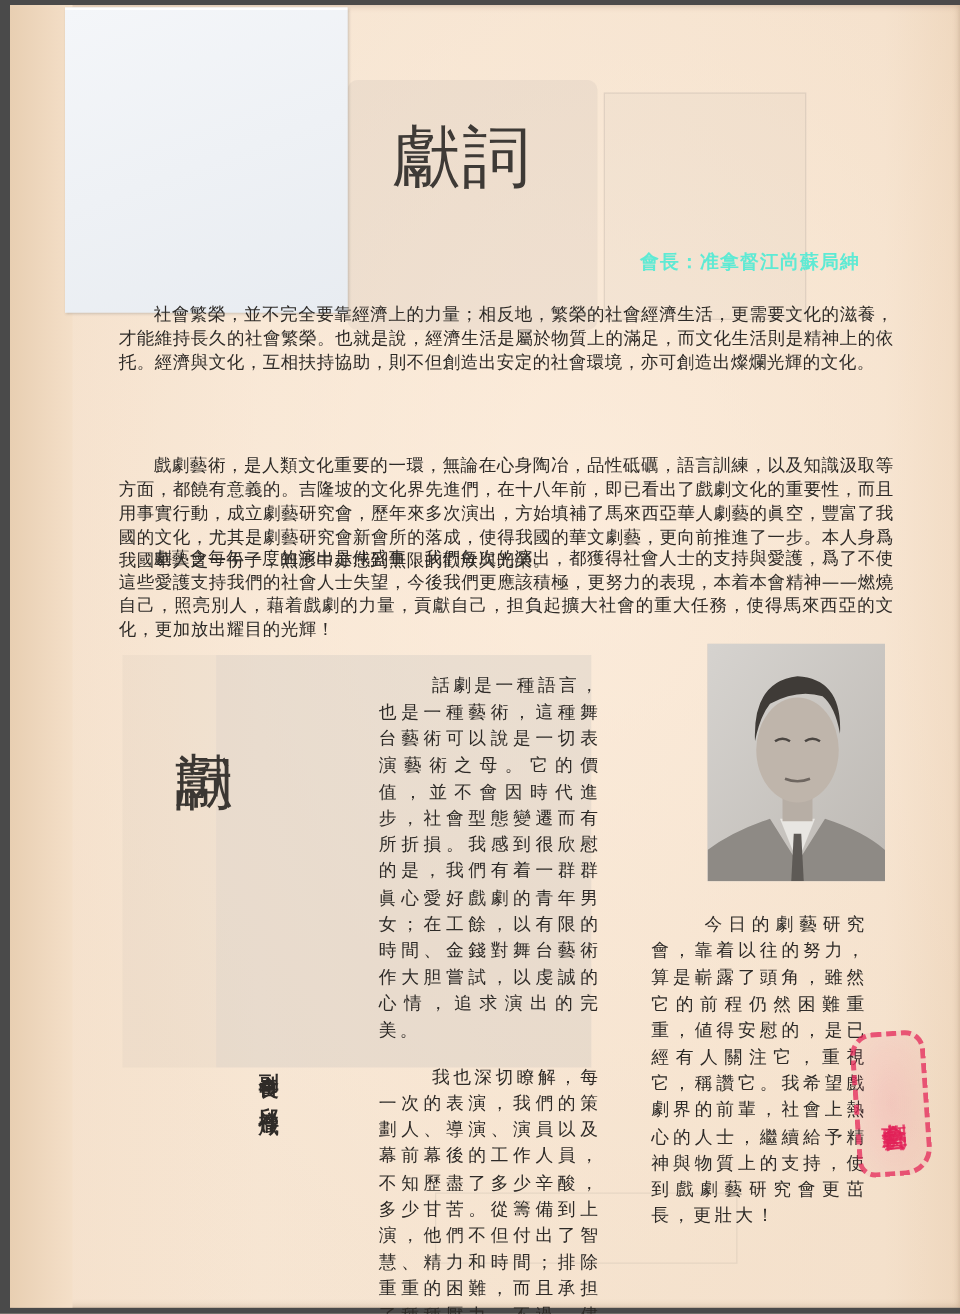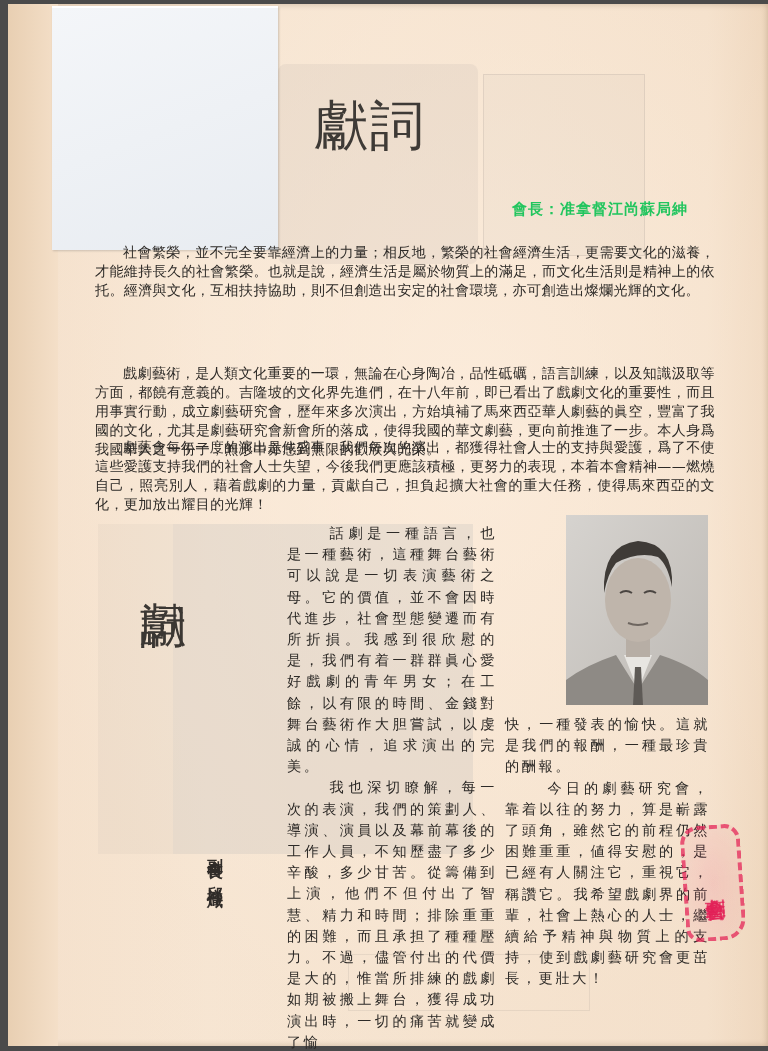--- a/index.html
+++ b/index.html
@@ -37,21 +37,21 @@
     box-shadow: 1px 1px 2px rgba(80,80,80,0.25);
   }
 
   .title-main {
     position: absolute; left: 290px; top: 90px;
     font-family: "DejaVu Serif", serif; font-size: 54px; color: #3e3a36;
     letter-spacing: 2px; font-weight: normal; margin-left: 24px;
   }
   .byline {
     position: absolute; left: 512px; top: 200px;
-    font-size: 15px; font-weight: bold; color: #22c55e; letter-spacing: 1px;
+    font-size: 15px; font-weight: bold; color: #5eead4; letter-spacing: 1px;
   }
 
   .para {
     position: absolute; left: 95px; width: 620px;
     font-size: 14px; line-height: 19px; color: #2d2a27;
     text-indent: 2em; letter-spacing: 0.4px; text-align: justify;
   }
   .p1 { top: 243px; }
   .p2 { top: 340px; margin-top: 24px; }
   .p3 { top: 438px; }
@@ -70,21 +70,21 @@
   .vice {
     position: absolute; left: 204px; top: 845px;
     font-size: 16px; font-weight: bold; color: #2f2b28;
     writing-mode: vertical-rl; letter-spacing: 3px;
   }
 
   .col {
     position: absolute; font-size: 14.2px; line-height: 21.2px; color: #2d2a27;
     letter-spacing: 2.6px; text-align: justify;
   }
-  .col p { margin: 0; text-indent: 3em; }
+  .col p { margin: 16px; text-indent: 3em; }
   .col p.cont { text-indent: 0; }
   .col-left { left: 287px; top: 523px; width: 210px; }
   .col-right { left: 505px; top: 714px; width: 205px; }
 
   .seal {
     position: absolute; left: 683px; top: 825px; width: 52px; height: 108px;
     border: 4px dashed rgba(228,40,90,0.75); border-radius: 18px 16px 22px 14px;
     background: radial-gradient(ellipse, rgba(235,60,110,0.15), rgba(235,60,110,0.05));
     transform: rotate(-4deg);
   }
@@ -140,19 +140,18 @@
     <rect x="60" y="112" width="24" height="30" fill="#b7aea5"></rect>
     <ellipse cx="72" cy="85" rx="33" ry="42" fill="#bfb5ab"></ellipse>
     <path d="M38 78 Q36 30 72 26 Q108 28 106 72 Q102 50 92 42 Q72 36 50 48 Q42 58 38 78 Z" fill="#3f3b37"></path>
     <path d="M54 78 Q60 74 66 78" stroke="#4a4541" stroke-width="2" fill="none"></path>
     <path d="M78 78 Q84 74 90 78" stroke="#4a4541" stroke-width="2" fill="none"></path>
     <path d="M62 108 Q72 112 82 108" stroke="#6e6660" stroke-width="2" fill="none"></path>
   </svg>
 </div>
 
 <div class="col col-right">
-  <p class="cont">快，一種發表的愉快。這就是我們的報酬，一種最珍貴的酬報。</p>
   <p>今日的劇藝研究會，靠着以往的努力，算是嶄露了頭角，雖然它的前程仍然困難重重，値得安慰的，是已經有人關注它，重視它，稱讚它。我希望戲劇界的前輩，社會上熱心的人士，繼續給予精神與物質上的支持，使到戲劇藝研究會更茁長，更壯大！</p>
 </div>
 
 <div class="seal">
   <div class="seal-text">劇藝會</div>
 </div>
 
 </body></html>

